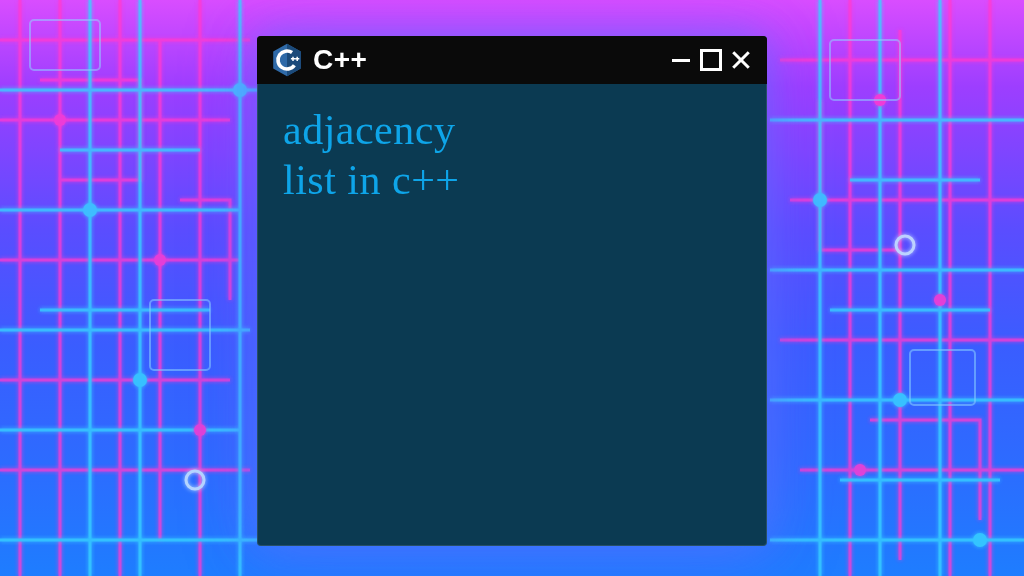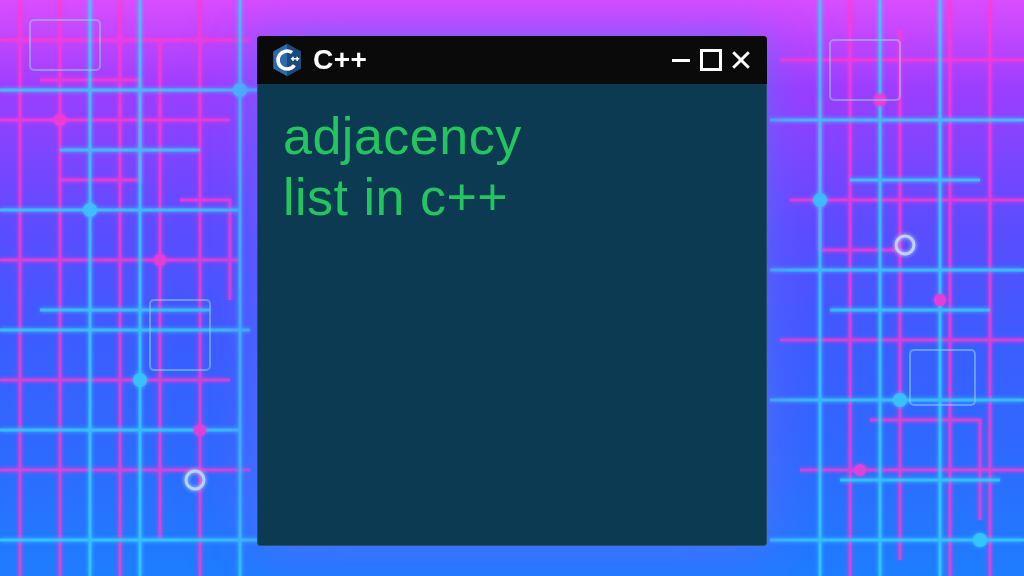--- a/index.html
+++ b/index.html
@@ -126,26 +126,26 @@
     .ctrl-close::before { transform: translate(-50%, -50%) rotate(45deg); }
     .ctrl-close::after  { transform: translate(-50%, -50%) rotate(-45deg); }
 
     .window-body {
       flex: 1;
       padding: 22px 26px;
       color: #e8edf0;
     }
 
     .body-text {
-      font-family: Liberation Sans, sans-serif;
-      font-size: 52px;
+      font-family: Liberation Serif, serif;
+      font-size: 42px;
       line-height: 1.18;
       letter-spacing: 0.5px;
       white-space: pre-line;
-      color: #22c55e;
+      color: #0ea5e9;
     }
   </style>
 </head>
 <body>
 
 <div class="background">
   <svg class="circuit-overlay" viewBox="0 0 1024 576" preserveAspectRatio="xMidYMid slice">
     <defs>
       <filter id="glow">
         <feGaussianBlur stdDeviation="2.2" result="b"></feGaussianBlur>

